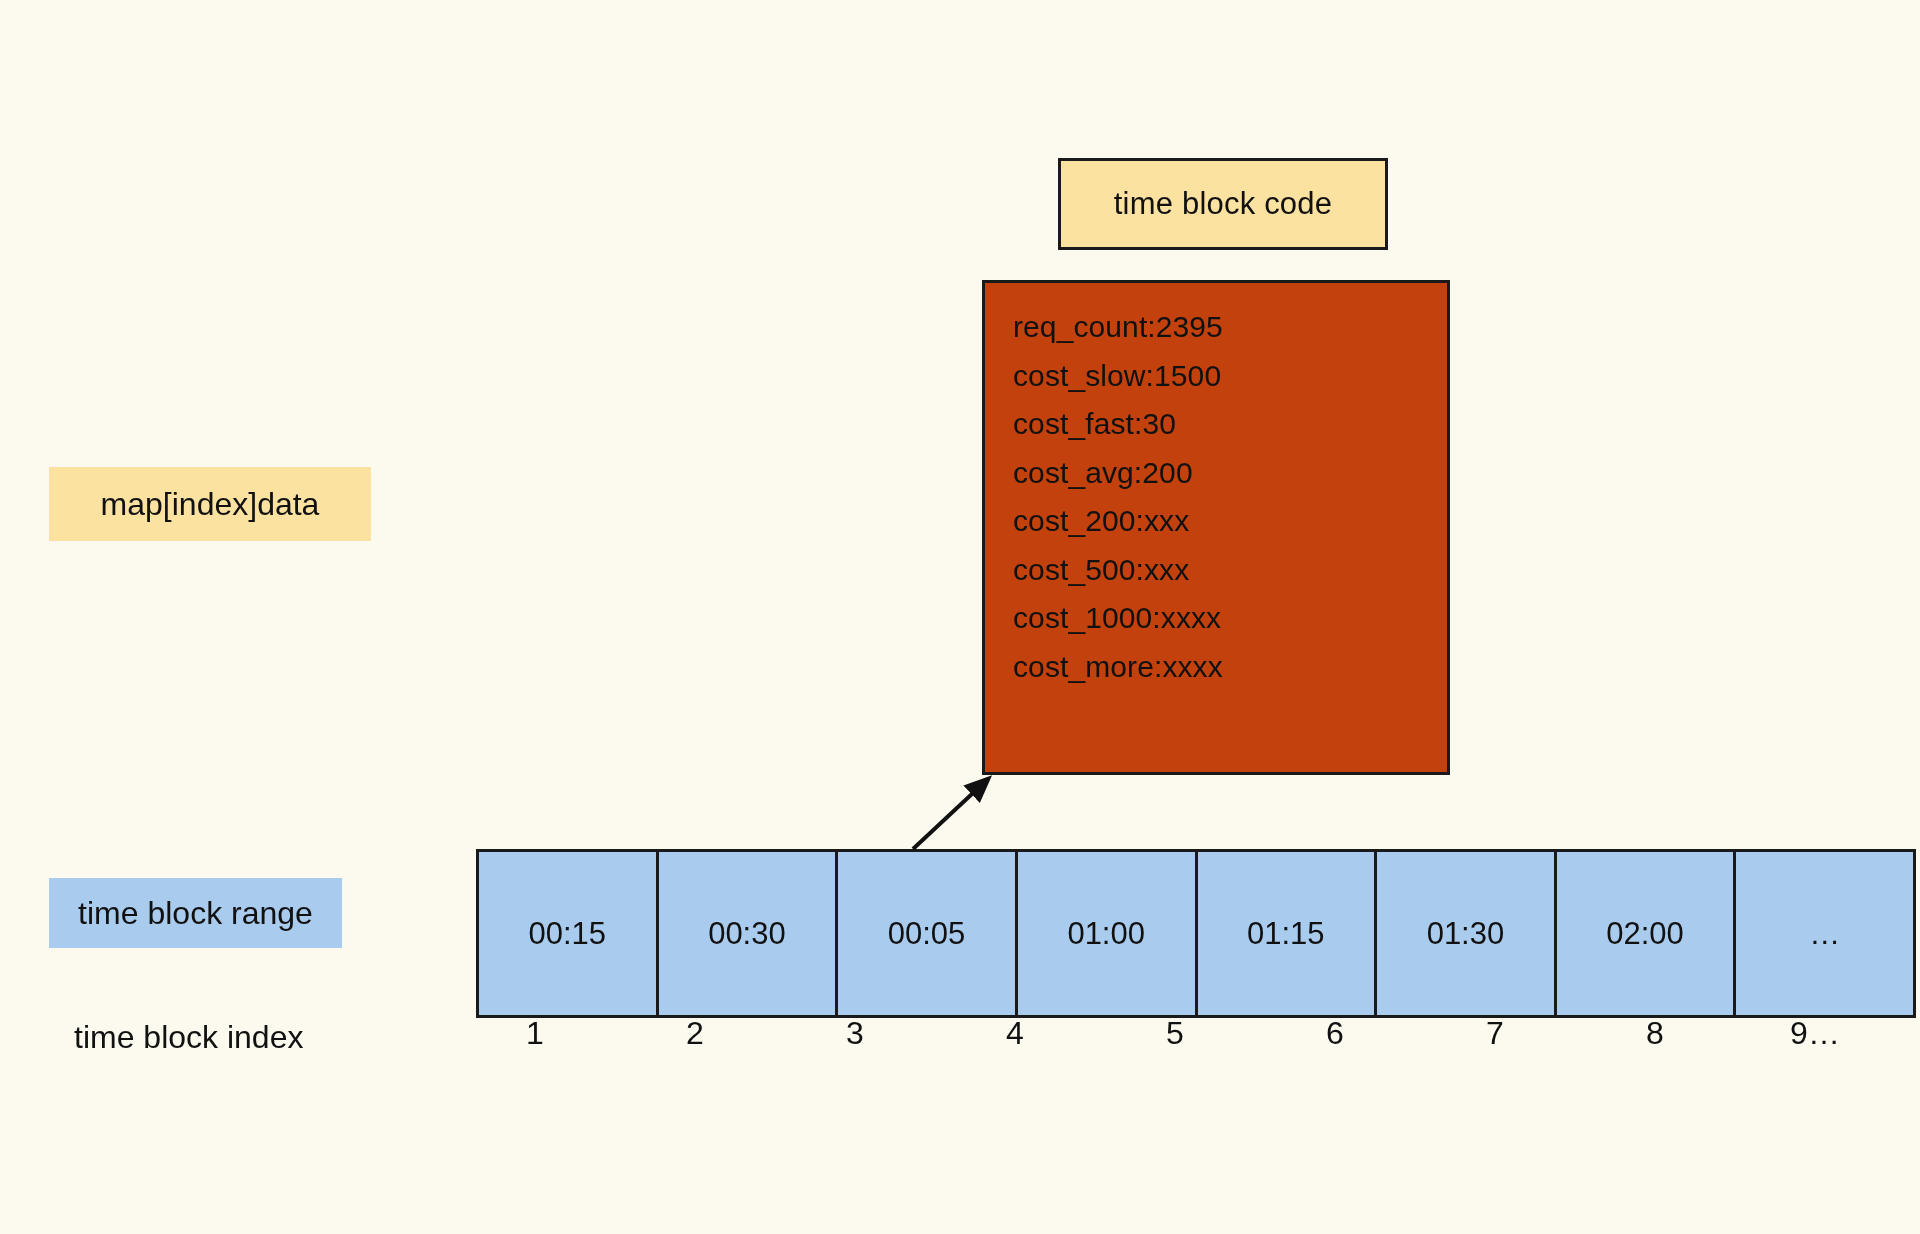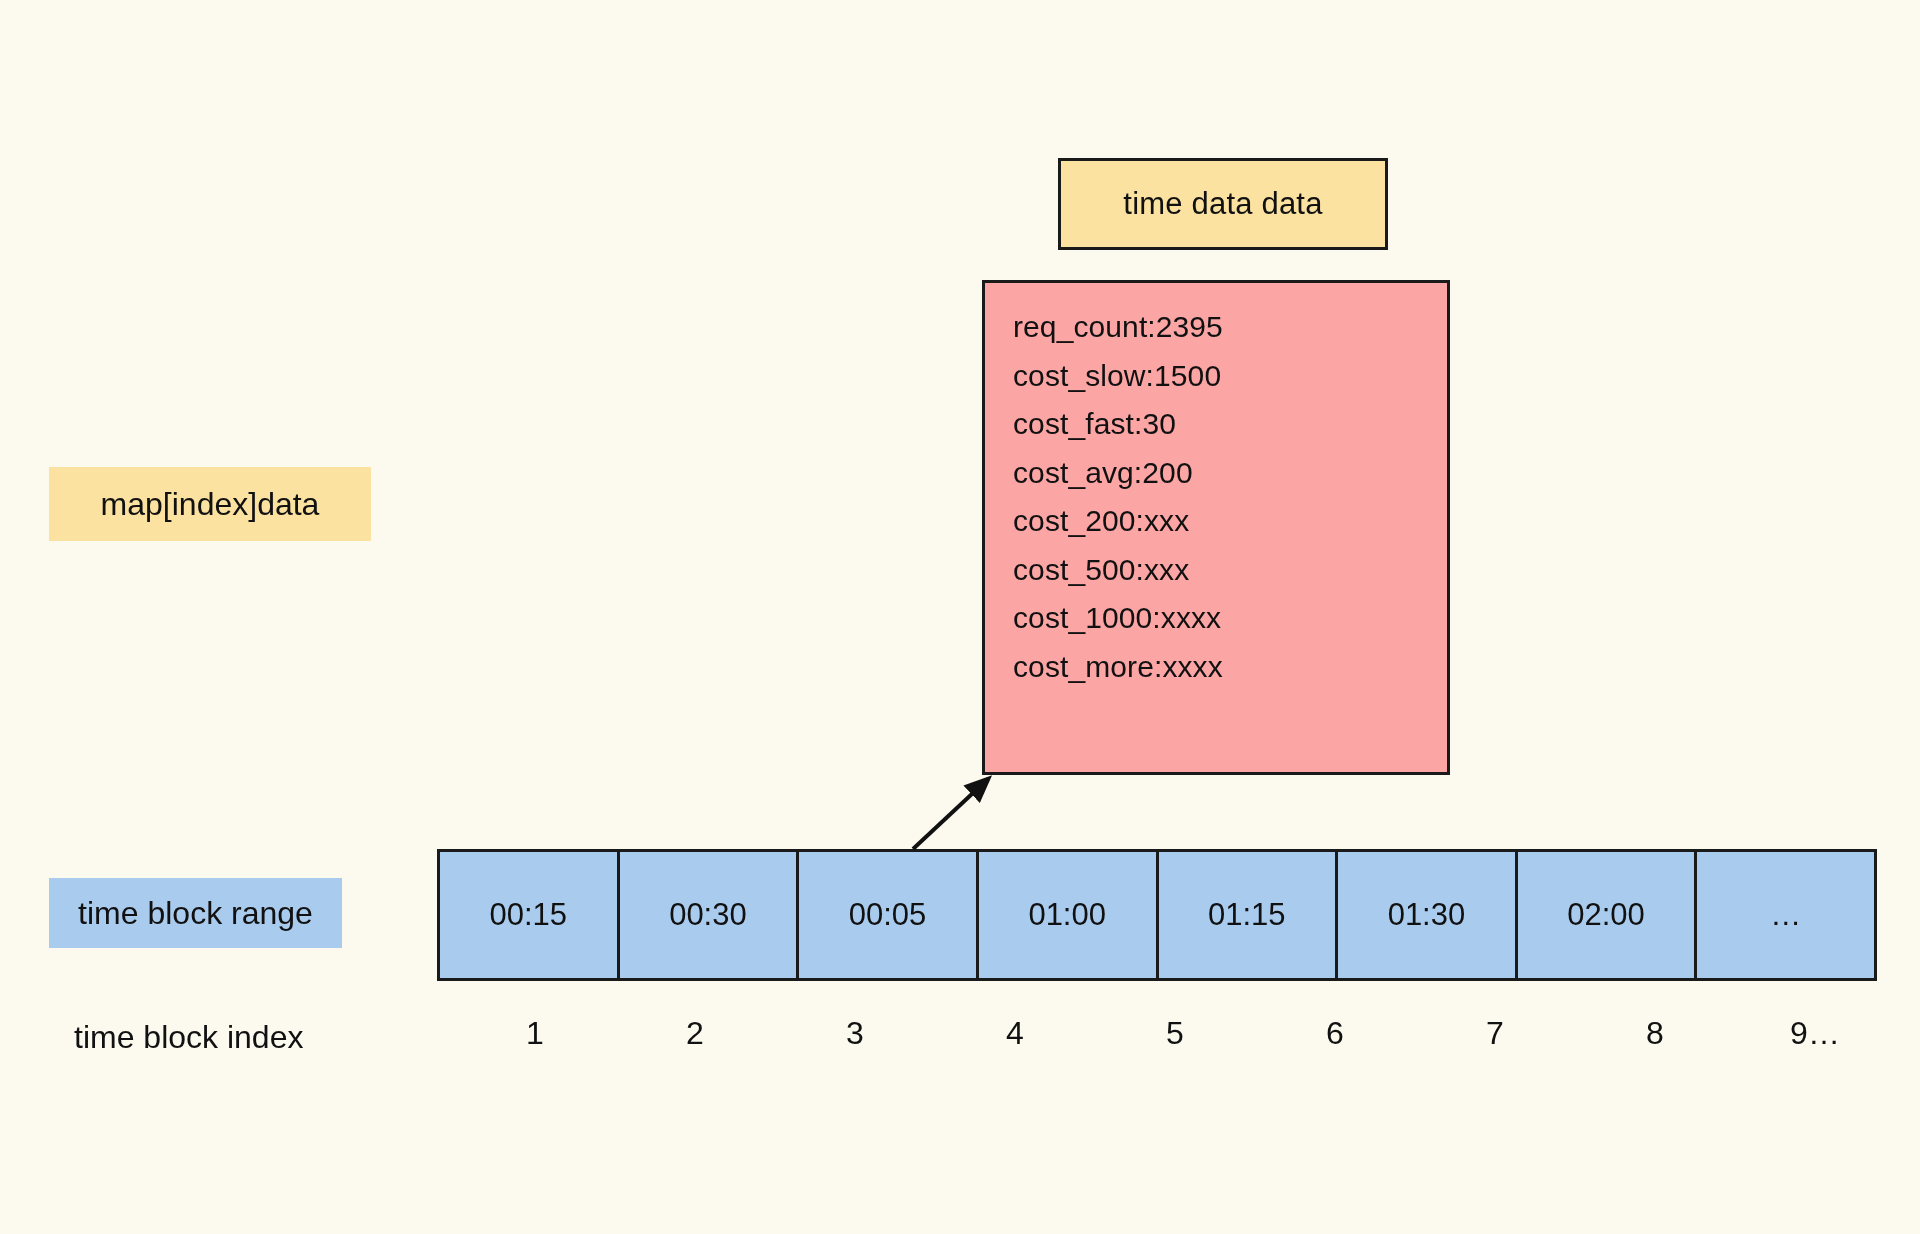--- a/index.html
+++ b/index.html
@@ -36,21 +36,21 @@
     color: #111111;
     letter-spacing: 0.2px;
   }
 
   .data-box {
     position: absolute;
     left: 982px;
     top: 280px;
     width: 468px;
     height: 495px;
-    background: #fca5a5;
+    background: #c2410c;
     border: 3px solid #1A1A1A;
     box-sizing: border-box;
     padding: 20px 0 0 28px;
   }
   .data-line {
     font-size: 30px;
     color: #111111;
     line-height: 48.5px;
     white-space: nowrap;
     letter-spacing: 0.1px;
@@ -89,24 +89,24 @@
     left: 74px;
     top: 1019px;
     font-size: 32px;
     color: #111111;
     white-space: nowrap;
   }
 
   
   .strip {
     position: absolute;
-    left: 437px;
+    left: 476px;
     top: 849px;
     width: 1440px;
-    height: 132px;
+    height: 169px;
     display: flex;
     border: 3px solid #1A1A1A;
     box-sizing: border-box;
     background: #A9CBEE;
   }
   .cell {
     flex: 1 1 0;
     display: flex;
     align-items: center;
     justify-content: center;
@@ -178,21 +178,21 @@
     letter-spacing: 1px;
     white-space: nowrap;
   }
 </style>
 </head>
 <body>
 
 <div id="canvas">
 
   <div class="title-box">
-    <span>time data data</span>
+    <span>time block code</span>
   </div>
 
   <div class="data-box">
     <div class="data-line">req_count:2395</div>
     <div class="data-line">cost_slow:1500</div>
     <div class="data-line">cost_fast:30</div>
     <div class="data-line">cost_avg:200</div>
     <div class="data-line">cost_200:xxx</div>
     <div class="data-line">cost_500:xxx</div>
     <div class="data-line">cost_1000:xxxx</div>

